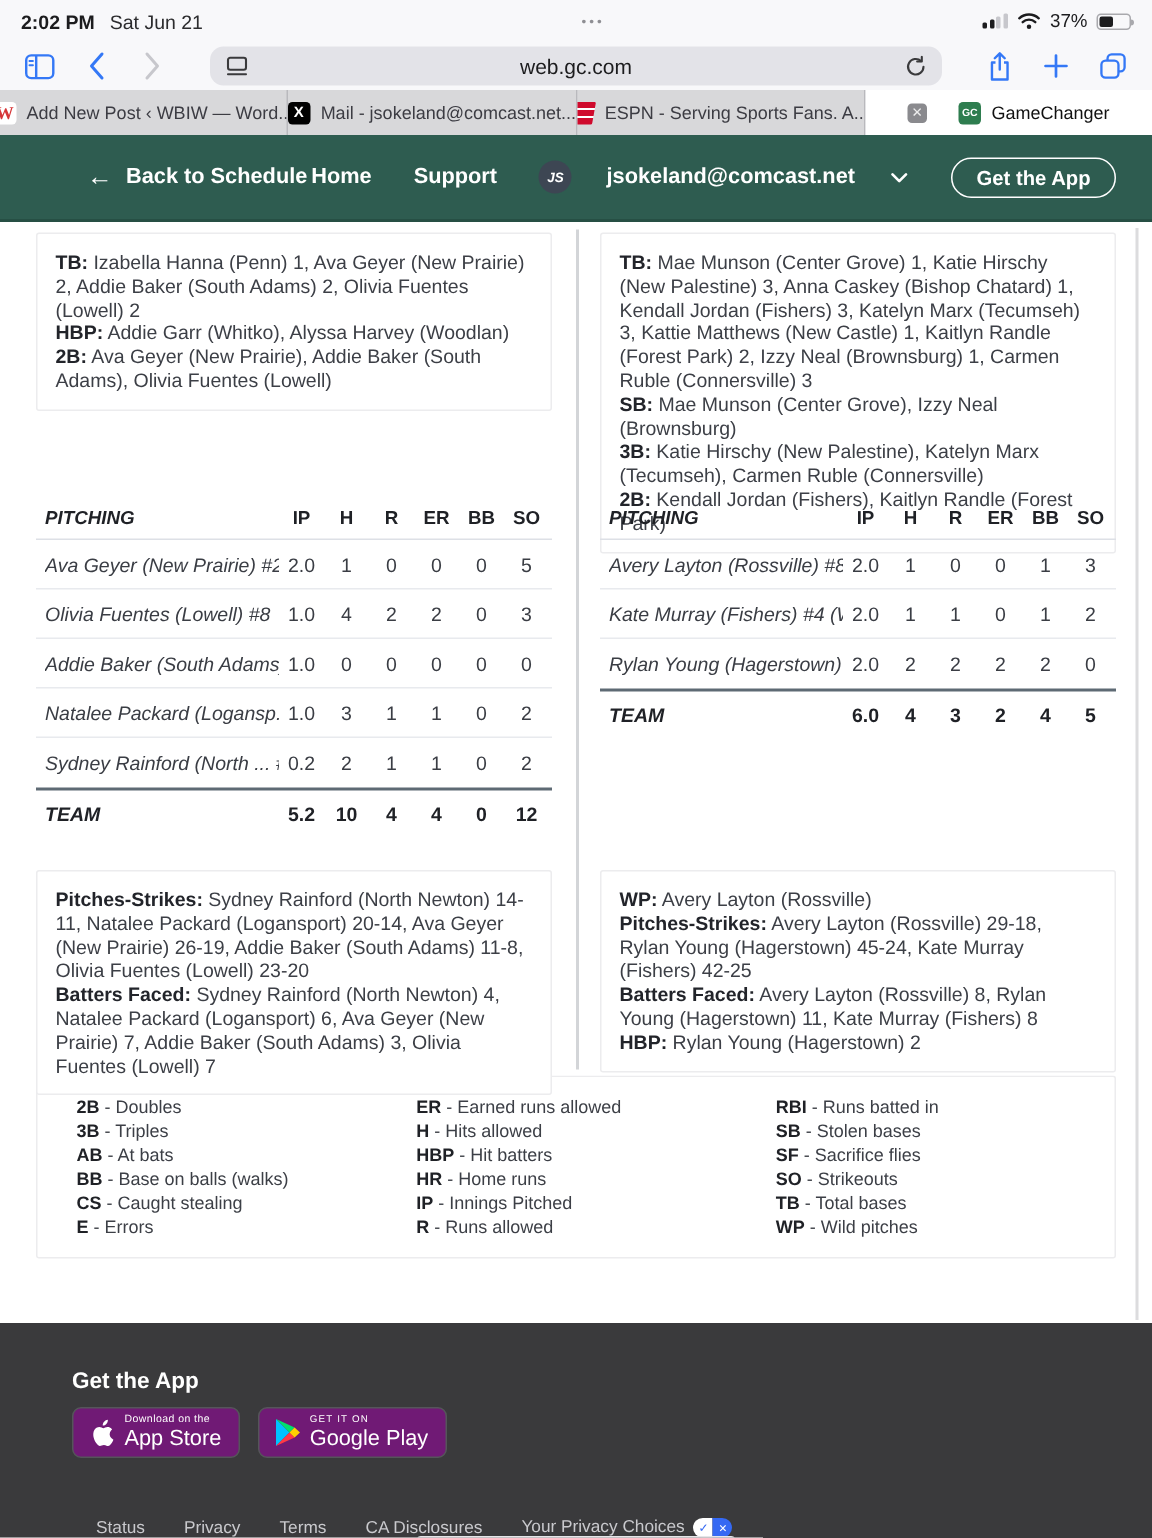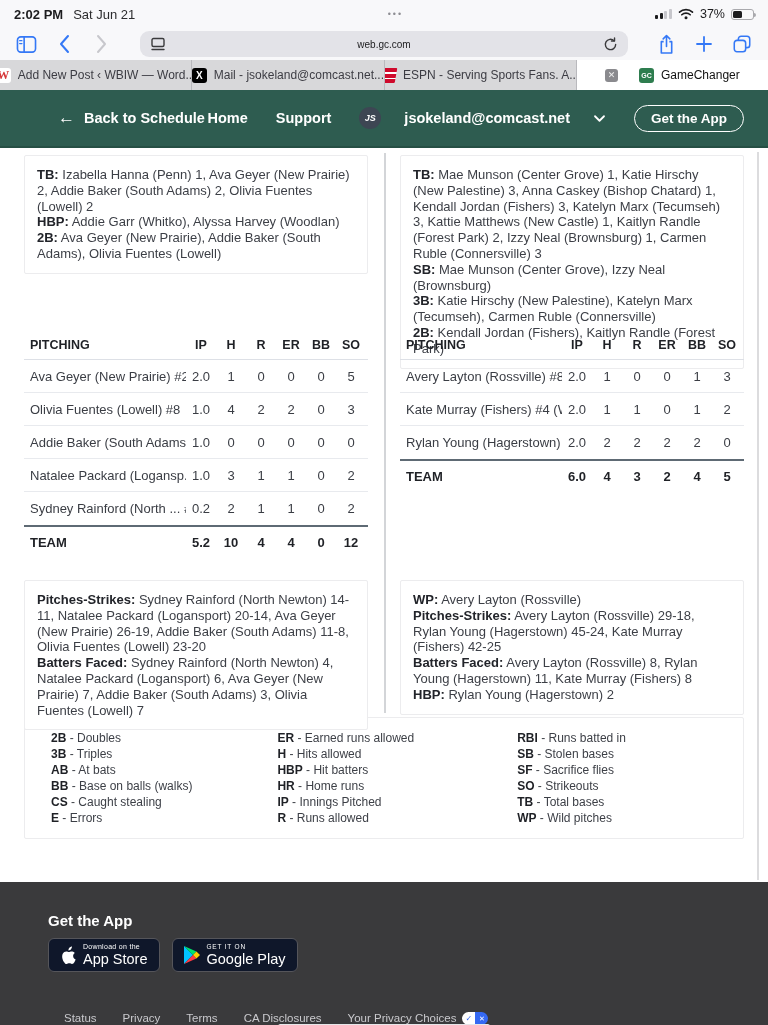--- a/index.html
+++ b/index.html
@@ -24,21 +24,21 @@
     height:4px; background:#a9a9ad; border-radius:0 2px 2px 0; }
   .battery i { display:block; height:100%; width:48%; background:#1c1c1e; border-radius:1.5px; }
 
   
   .toolbar { height:32px; background:#f8f8fa; display:flex; align-items:center;
     padding:0 12px; gap:10px; }
   .tb-icon { display:flex; align-items:center; justify-content:center; width:28px; height:26px; }
   .tb-icon svg { display:block; }
   .url-pill { flex:1; height:26px; background:#e3e3e8; border-radius:9px; display:flex;
     align-items:center; padding:0 8px; margin:0 14px; }
-  .url-text { flex:1; text-align:center; font-size:10px; color:#1c1c1e; }
+  .url-text { flex:1; text-align:center; font-size:14px; color:#1c1c1e; }
 
   
   .tab-bar { height:30px; background:#cfcfd2; display:flex; }
   .tab { flex:1; display:flex; align-items:center; justify-content:center; gap:7px;
     background:#d8d8da; border-right:1px solid #b9b9bd; font-size:12px; color:#3c3c43;
     overflow:hidden; white-space:nowrap; padding:0 8px; }
   .tab.active { background:#ffffff; border-right:none; color:#111; }
   .fav { width:15px; height:15px; border-radius:3px; display:inline-flex; align-items:center;
     justify-content:center; font-weight:700; flex:none; }
   .fav-wp { background:#fff; color:#d63638; font-size:12px; font-family:"Liberation Serif",serif; }
@@ -78,39 +78,39 @@
   .notes-card { position:absolute; left:0; width:100%; border:1px solid #ececee;
     border-radius:2px; padding:11px 12px; font-size:13px; line-height:15.8px; color:#3c3f46;
     background:#fff; }
   .notes-card b { color:#22242a; }
   .card-top { top:7px; } .card-bottom { top:432px; }
 
   .pitch-table { position:absolute; left:0; top:182px; width:100%; }
   .pt-row { display:grid; grid-template-columns:1fr 30px 30px 30px 30px 30px 30px;
     align-items:center; height:33px; font-size:13px; color:#3a3d44; padding:0 2px 0 6px; }
   .pt-row > span { text-align:center; }
-  .pt-row > .pt-name { text-align:left; white-space:nowrap; overflow:hidden; }
+  .pt-row > .pt-name { text-align:left; white-space:nowrap; overflow:hidden;font-style:italic; }
   .pt-head { font-weight:700; font-size:12.5px; color:#1f2126; border-bottom:1px solid #dde0e6;
     height:30px; }
   .pt-body .pt-row { border-bottom:1px solid #e8eaee; }
   .pt-body .pt-row:last-child { border-bottom:none; }
   .pt-team { border-top:2px solid #5e6a74; font-weight:700; color:#1f2126; }
 
   
   .legend-card { margin:0 24px; border:1px solid #ececee; border-radius:2px;
     padding:12px 26px; display:grid; grid-template-columns:34% 36% 30%; }
   .legend-col { font-size:12px; line-height:16px; color:#3c3f46; }
   .legend-col b { color:#1f2126; }
 
   
   .footer { margin-top:43px; height:150px; background:#3a3a3c; position:relative;
     padding:30px 48px 0; color:#fff; }
   .footer-title { font-size:15px; font-weight:700; }
   .badges { display:flex; gap:12px; margin-top:9px; }
-  .badge { height:34px; background:#0f172a; border:1px solid #55555a; border-radius:6px;
+  .badge { height:34px; background:#701a75; border:1px solid #55555a; border-radius:6px;
     display:flex; align-items:center; gap:7px; padding:0 11px; }
   .badge-txt .l1 { font-size:7px; color:#fff; letter-spacing:.3px; }
   .badge-txt .l2 { font-size:14.5px; color:#fff; font-weight:500; margin-top:1px;
     white-space:nowrap; }
   .gp .l1 { text-transform:uppercase; font-size:6.5px; letter-spacing:.8px; }
   .footer-links { position:absolute; left:64px; bottom:7px; display:flex; gap:26px;
     font-size:11.5px; color:#c9c9cd; align-items:center; }
   .privacy-pill { display:inline-flex; width:26px; height:13px; border-radius:7px;
     overflow:hidden; margin-left:6px; vertical-align:middle; }
   .privacy-pill .pc-l { width:13px; background:#fff; color:#3569f3; font-size:8px;

